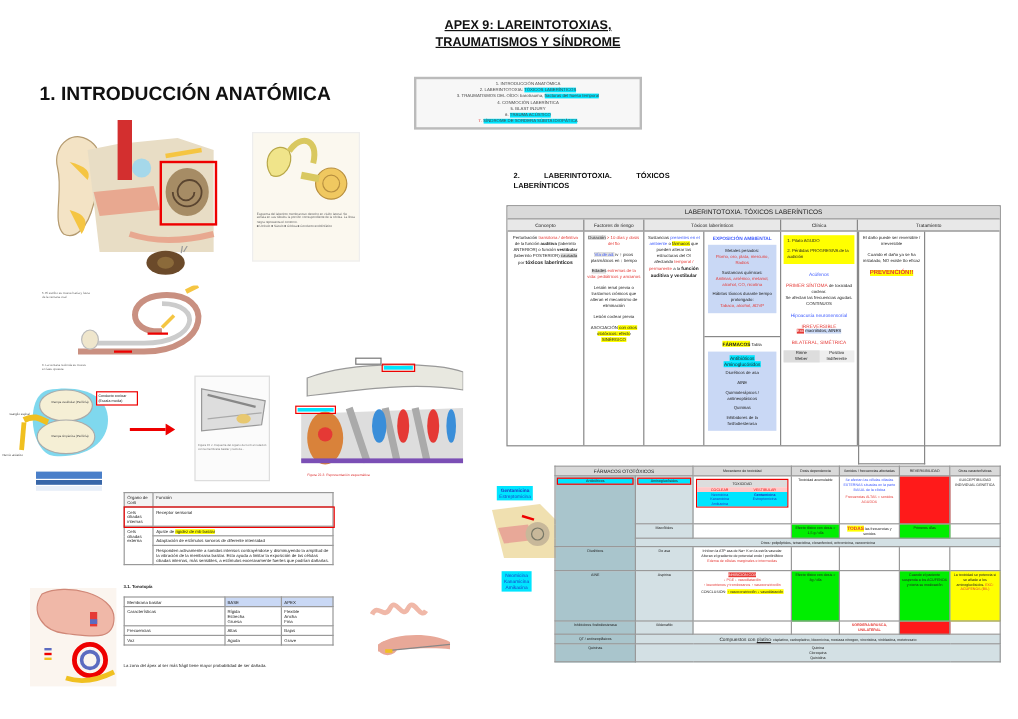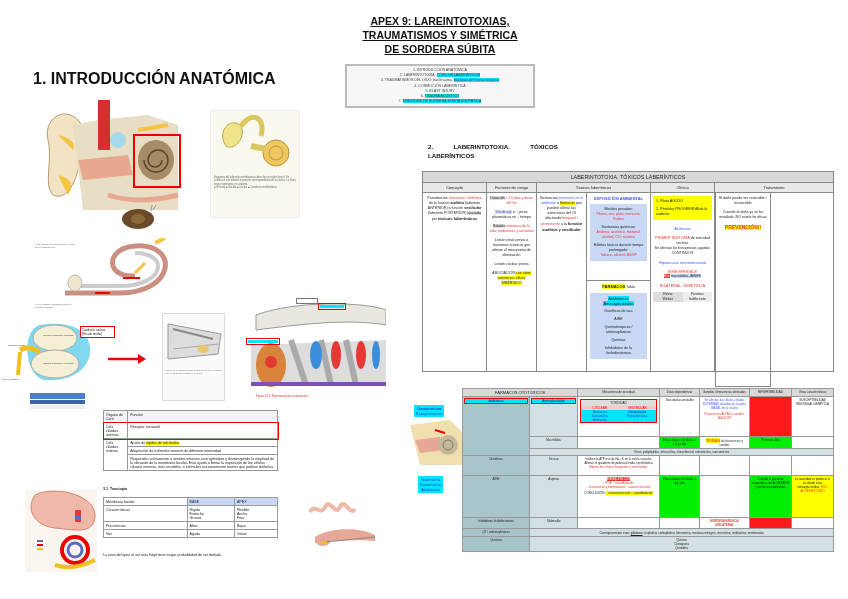--- a/index.html
+++ b/index.html
@@ -46,22 +46,21 @@
 .t2 .cyan{background:#00e5ff;}
 .redbox{outline:1.5px solid #e00;}
 .gent{left:414px;top:405px;background:#00e5ff;font-size:4px;text-align:center;padding:1px 2px;line-height:5px;color:#1a3cc7;font-weight:bold;}
 .neo{left:418px;top:476px;background:#00e5ff;font-size:4px;text-align:center;padding:1px 2px;line-height:5px;color:#1a3cc7;}
 </style>
 </head>
 <body>
 
 <div class="abs title">
   <div>APEX 9: LAREINTOTOXIAS,</div>
-  <div>TRAUMATISMOS Y SIMÉTRICA</div>
-  <div>DE SORDERA SÚBITA</div>
+  <div>TRAUMATISMOS Y SÍNDROME</div>
 </div>
 
 <div class="abs toc">
   <div><span>1. INTRODUCCIÓN ANATÓMICA</span></div>
   <div><span>2. LABERINTOTOXIA: </span><span class="hl-cyan">TÓXICOS LABERÍNTICOS</span></div>
   <div><span>3. TRAUMATISMOS DEL OÍDO: barotrauma, </span><span class="hl-cyan">fracturas del hueso temporal</span></div>
   <div><span>4. CONMOCIÓN LABERÍNTICA</span></div>
   <div><span>5. BLAST INJURY</span></div>
   <div><span>6. </span><span class="hl-cyan">TRAUMA ACÚSTICO</span></div>
   <div><span style="color:#e53935">7. </span><span class="hl-cyan">SÍNDROME DE SORDERA SÚBITA IDIOPÁTICA</span></div>

